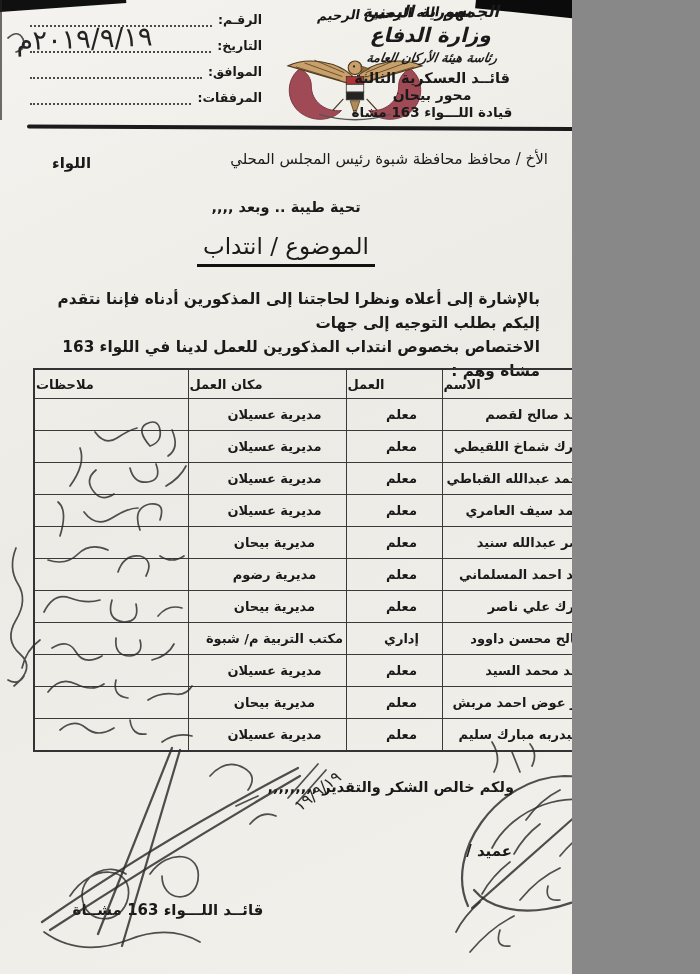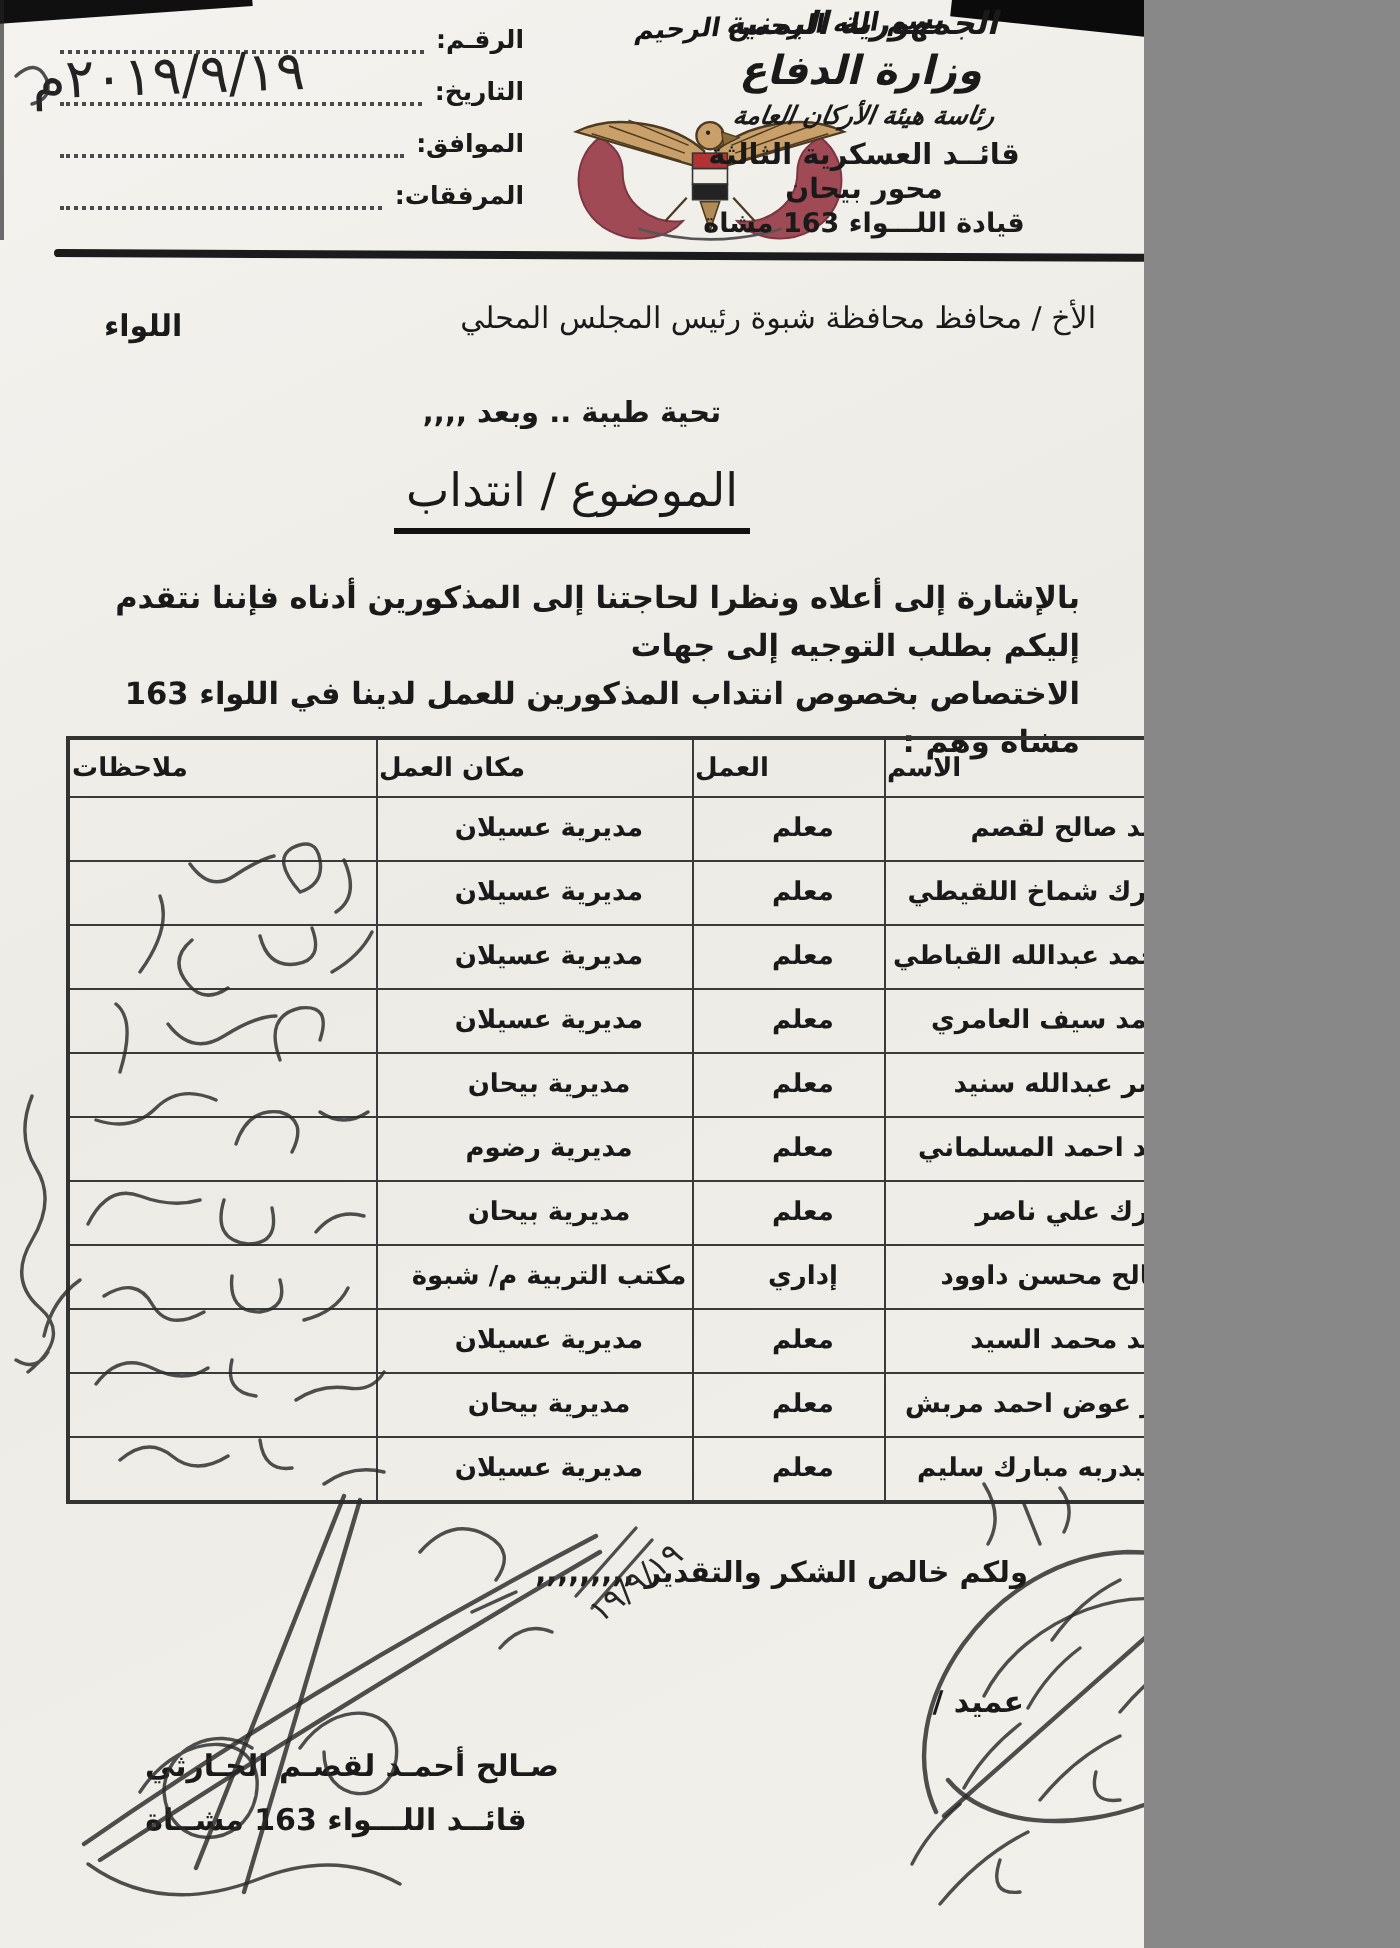--- a/index.html
+++ b/index.html
@@ -238,21 +238,20 @@
           <td class="c1">عبدالله عبدربه مبارك سليم</td>
           <td class="c2">معلم</td>
           <td class="c3">مديرية عسيلان</td>
           <td class="c4"></td>
         </tr>
       </tbody>
   </table>
 
   <div class="thanks">ولكم خالص الشكر والتقدير ,,,,,,,,,</div>
   <div class="rank">عميد /</div>
-  <div class="sig-name">صـالح أحمـد لقصـم الحـارثي</div>
   <div class="sig-title">قائــد اللـــواء 163 مشــاة</div>
 
   <svg class="hand-overlay" viewBox="0 0 700 974">
 
     <path d="M8 38 q10 -9 15 1 q4 10 -7 13"></path>
 
     <path d="M95 432 q10 14 22 6 t20 -10 M150 446 q12 -4 10 -16 q-2 -12 -14 -6 q-10 6 4 22 M172 430 q8 18 -4 26"></path>
     <path d="M70 486 q16 -22 10 -38 M96 470 q-12 10 -2 22 q8 10 20 2 M130 468 q4 16 18 14 q14 -2 8 -18 M166 486 q14 -8 20 -20"></path>
     <path d="M60 536 q8 -26 -2 -34 M84 512 q12 16 28 6 t26 -10 M140 530 q-8 -22 10 -26 q16 -2 10 16"></path>
     <path d="M48 560 q18 6 30 -6 t30 -4 M118 572 q6 -18 22 -16 q14 4 6 20 M160 556 q12 8 24 0"></path>

